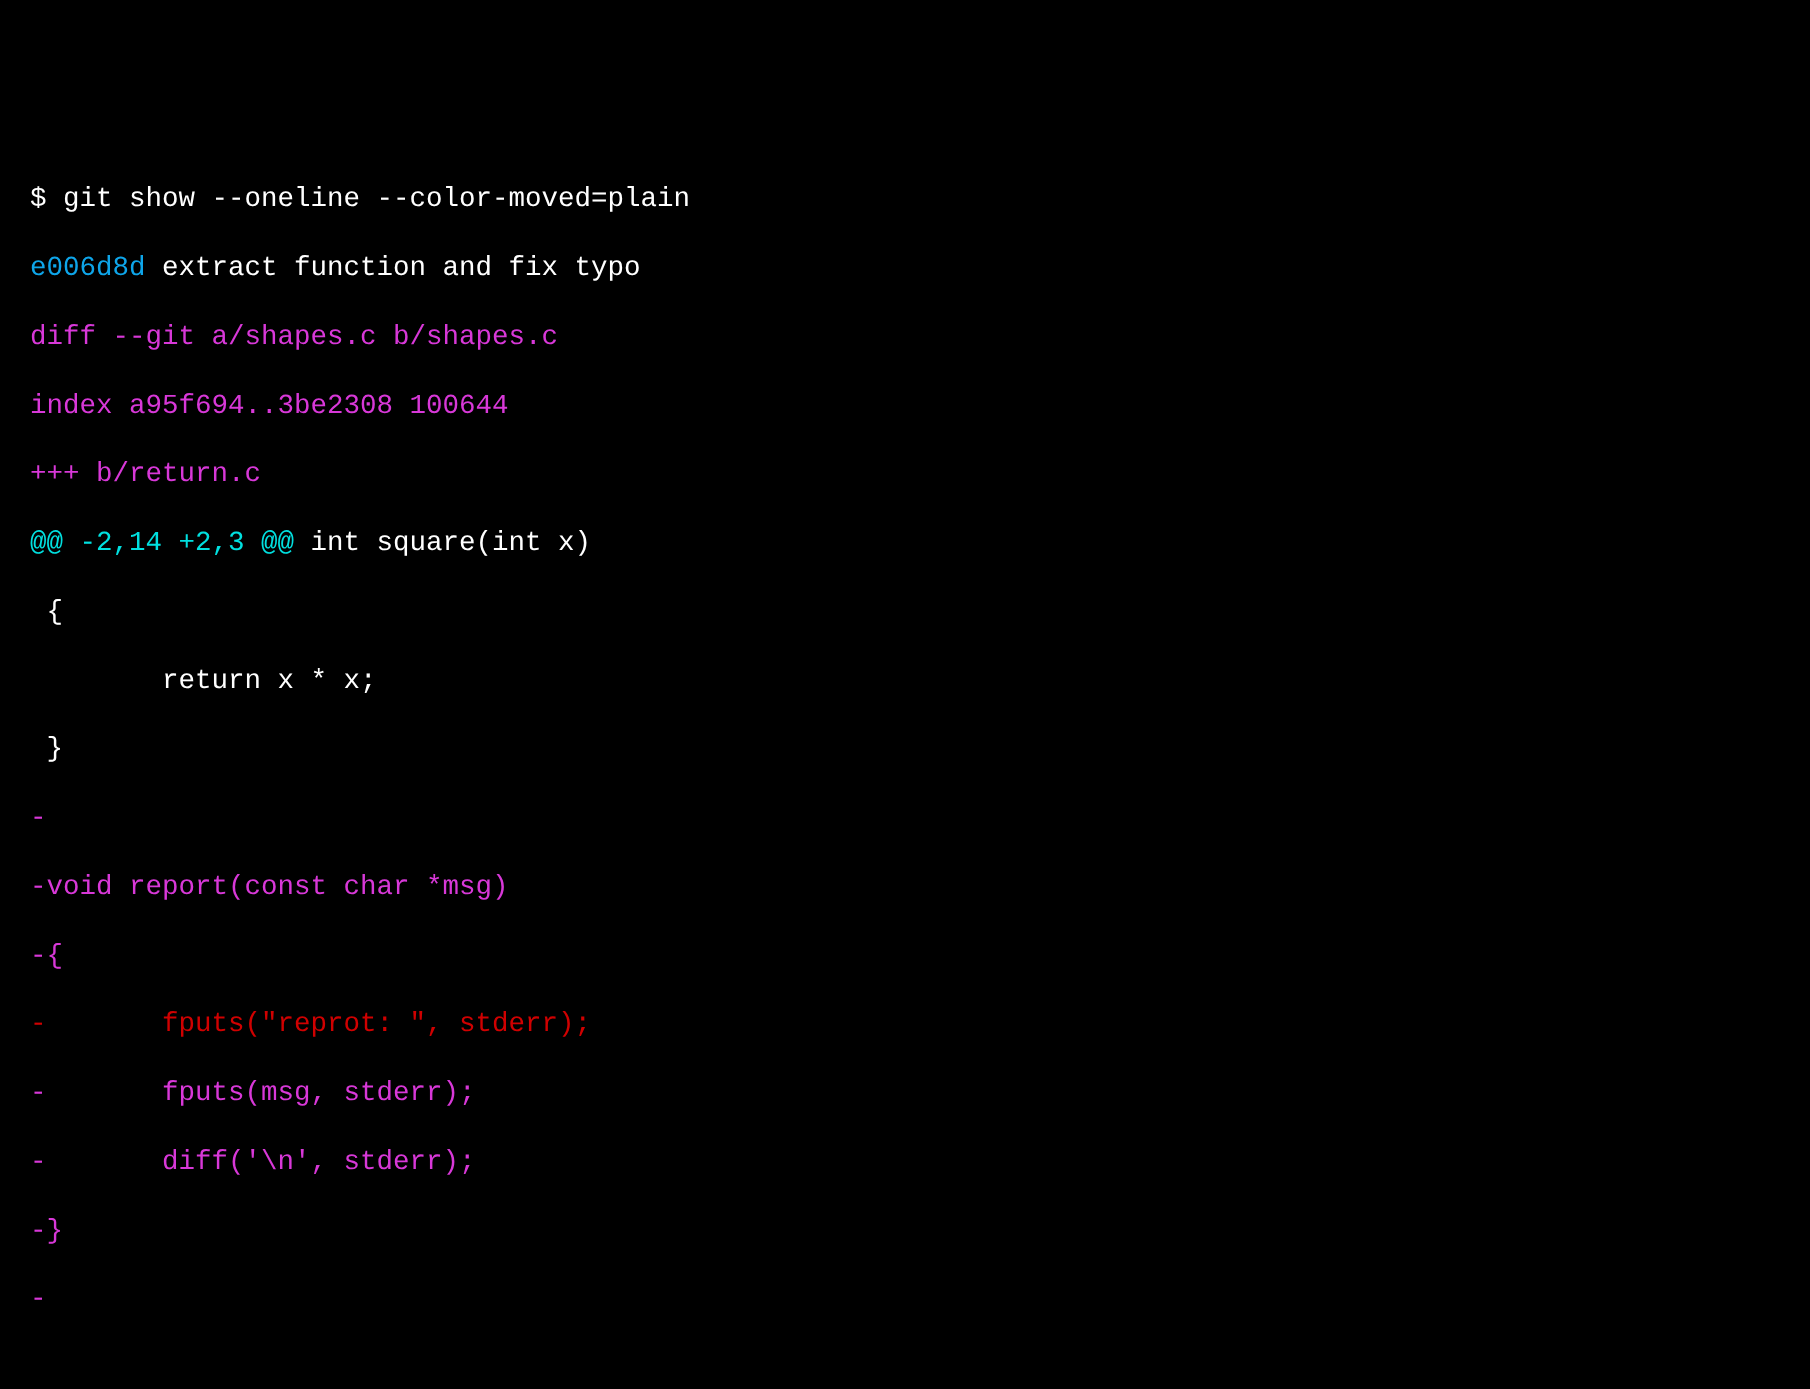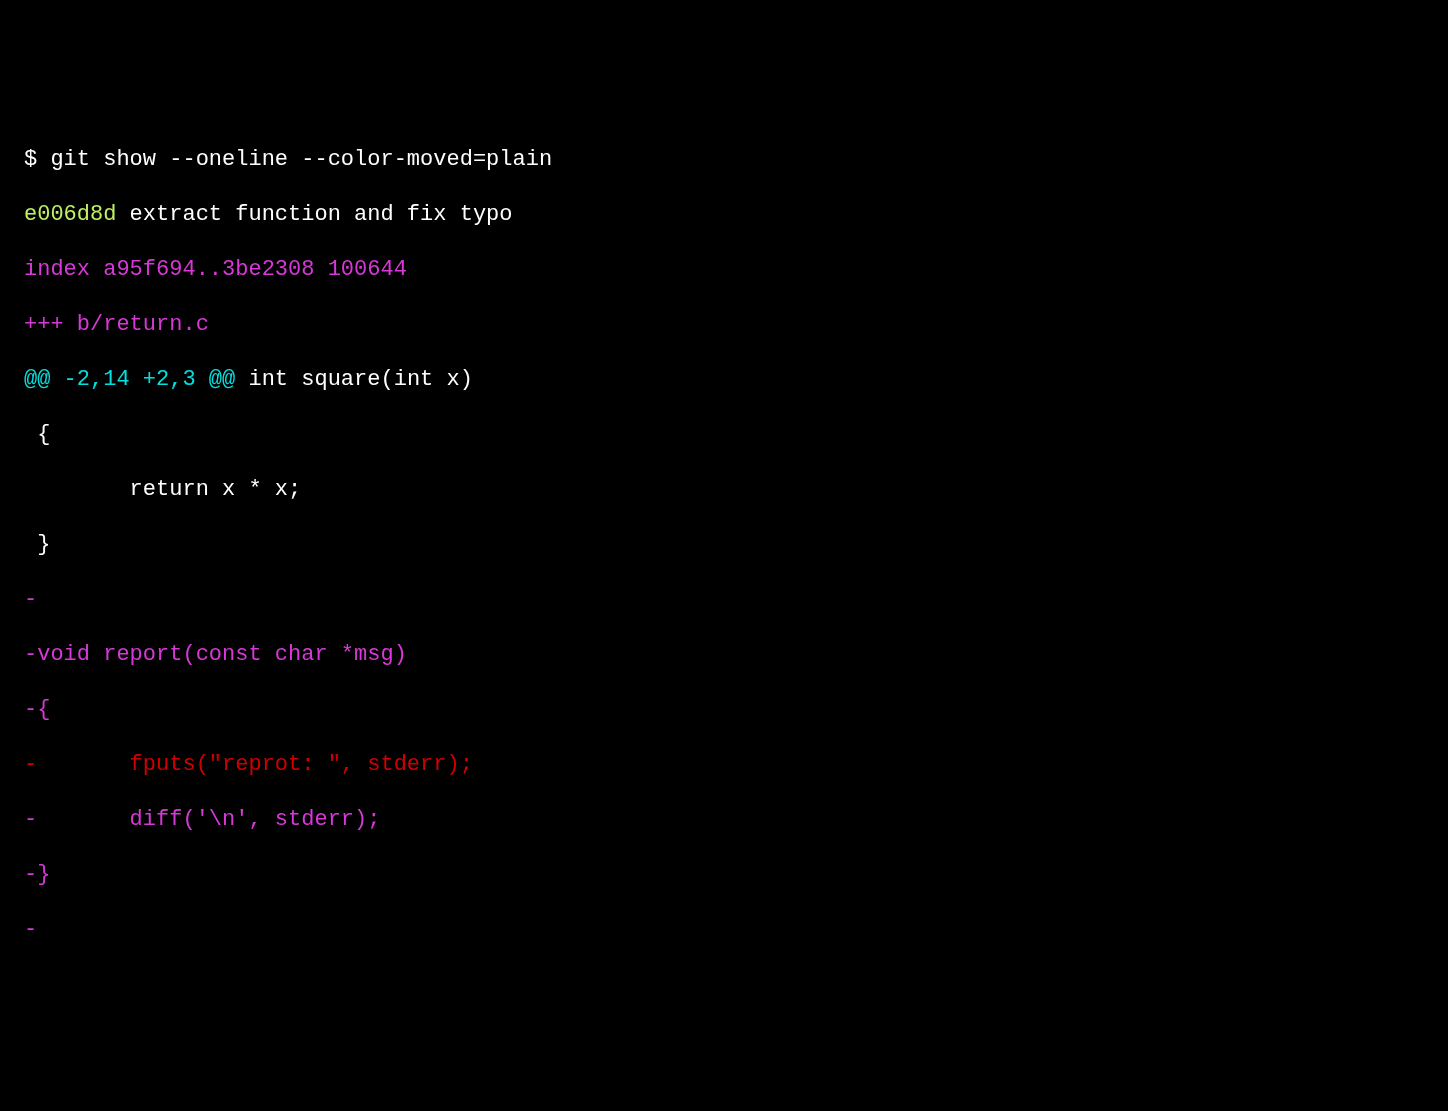--- a/index.html
+++ b/index.html
@@ -7,43 +7,45 @@
       background: #000000;
       color: #ffffff;
       font-family: 'Consolas', 'Monaco', 'Courier New', monospace;
       font-size: 22px;
       line-height: 1.25;
       padding: 8px;
       white-space: pre;
     }
     .line { display: block; margin-left: 16px; }
     .white { color: #ffffff; }
-    .yellow { color: #bef264; }
+    .yellow { color: #0ea5e9; }
     .magenta { color: #d838d8; }
     .cyan { color: #00e0e0; }
     .red { color: #d00000; }
   </style>
 </head>
 <body>
 
 
 
 <div>
 <span class="line"><span class="white">$ </span><span class="white">git show --oneline --color-moved=plain</span></span>
 <span class="line"><span class="yellow">e006d8d</span><span class="white"> extract function and fix typo</span></span>
+<span class="line magenta">diff --git a/shapes.c b/shapes.c</span>
 <span class="line magenta">index a95f694..3be2308 100644</span>
 <span class="line magenta">+++ b/return.c</span>
 <span class="line"><span class="cyan">@@ </span><span class="cyan">-2,14 +2,3</span><span class="cyan"> @@</span><span class="white"> int square(int x)</span></span>
 <span class="line white"> {</span>
 <span class="line white">        return x * x;</span>
 <span class="line white"> }</span>
 <span class="line magenta">-</span>
 <span class="line magenta">-void report(const char *msg)</span>
 <span class="line magenta">-{</span>
 <span class="line red">-       fputs("reprot: ", stderr);</span>
+<span class="line magenta">-       fputs(msg, stderr);</span>
 <span class="line magenta">-       diff('\n', stderr);</span>
 <span class="line magenta">-}</span>
 <span class="line magenta">-</span>
 
 
 
 
 
 
 

